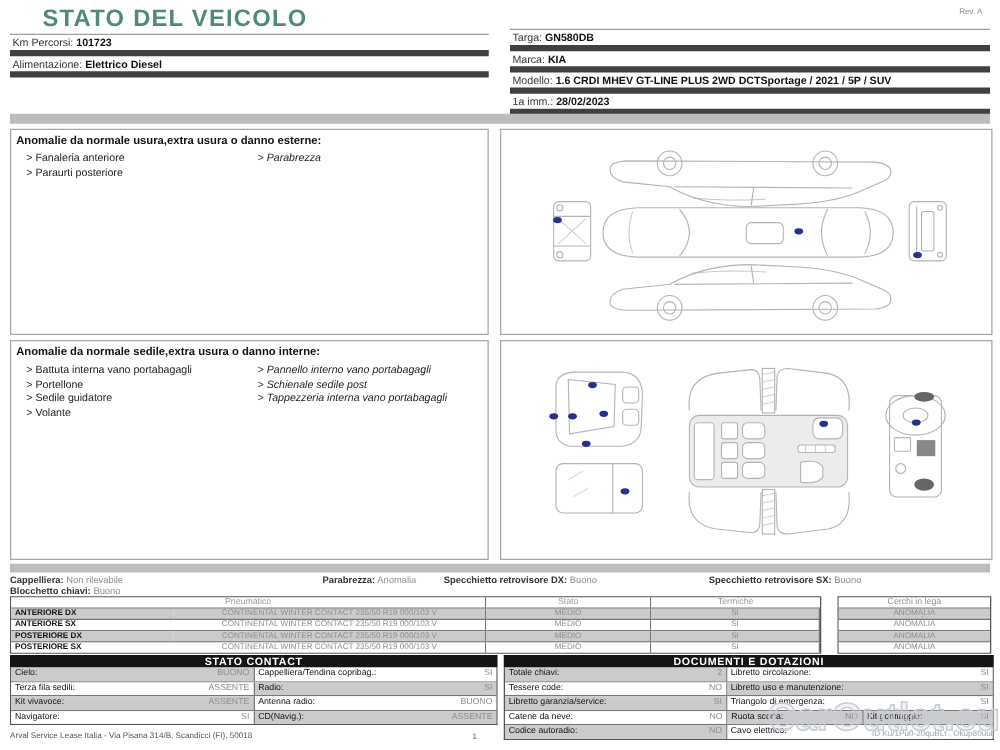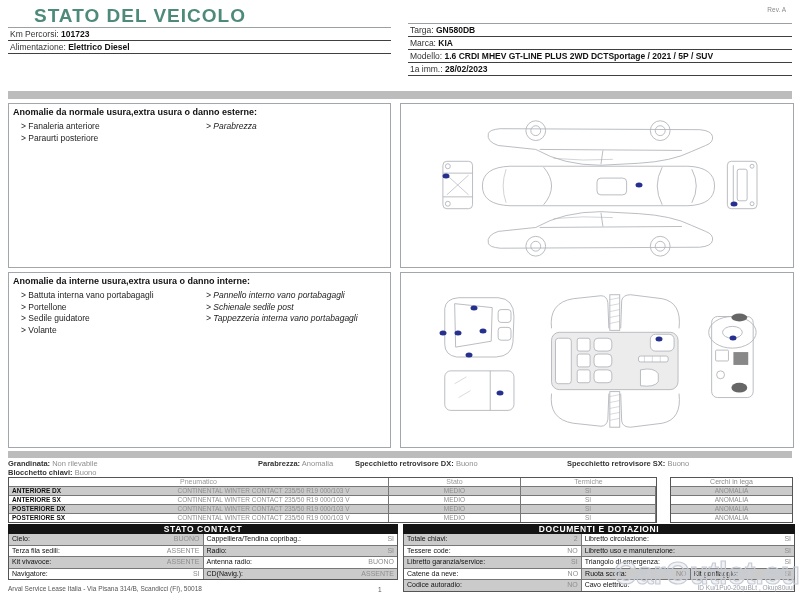--- a/index.html
+++ b/index.html
@@ -8,21 +8,21 @@
   .abs{position:absolute;}
 
   
   .title{left:34px;top:5px;font-size:19px;font-weight:bold;color:#4e8a7a;letter-spacing:1px;}
   .rev{right:14px;top:6px;font-size:6.5px;color:#8a8a8a;}
 
   
   .infoblock{border-top:1px solid #9aa0a4;}
   .info-left{left:8px;top:27px;width:383px;}
   .info-right{left:408px;top:23px;width:384px;}
-  .frow{border-bottom:1px solid #404040;padding:1px 2px 1px 2px;font-size:8.5px;line-height:10px;color:#333;padding-right:30px;}
+  .frow{border-bottom:5px solid #404040;padding:1px 2px 1px 2px;font-size:8.5px;line-height:10px;color:#333;padding-right:30px;}
   .fval{font-weight:bold;color:#111;}
 
   
   .graybar{background:#bcbcbc;height:8px;left:8px;width:784px;}
   .bar1{top:91px;} .bar2{top:451px;height:7px;}
 
   
   .anabox{border:1px solid #a3a7ab;background:#fff;}
   .ana-ext{left:8px;top:103px;width:381px;height:163px;}
   .ana-int{left:8px;top:272px;width:381px;height:174px;}
@@ -150,21 +150,21 @@
         <circle cx="353" cy="63" r="2"></circle>
           <circle cx="353" cy="101" r="2"></circle>
       </g>
     </svg>
   <span class="dmark" style="left: 45px; top: 72px; background: rgb(38, 49, 143);"></span>
       <span class="dmark" style="left: 238px; top: 81px; background: rgb(38, 49, 143);"></span>
       <span class="dmark" style="left: 333px; top: 100px; background: rgb(38, 49, 143);"></span>
     </div>
 
   <div class="abs anabox ana-int">
-    <div class="anatitle">Anomalie da interne usura,extra usura o danno interne:</div>
+    <div class="anatitle">Anomalie da normale sedile,extra usura o danno interne:</div>
     <div class="anacol c1">
       <div class="ana-item">&gt; Battuta interna vano portabagagli</div>
       <div class="ana-item">&gt; Portellone</div>
       <div class="ana-item">&gt; Sedile guidatore</div>
       <div class="ana-item">&gt; Volante</div>
     </div>
     <div class="anacol c2">
       <div class="ana-item">&gt; Pannello interno vano portabagagli</div>
       <div class="ana-item">&gt; Schienale sedile post</div>
       <div class="ana-item">&gt; Tappezzeria interna vano portabagagli</div>
@@ -221,21 +221,21 @@
       <span class="dmark" style="left: 82px; top: 58px; background: rgb(38, 49, 143);"></span>
       <span class="dmark" style="left: 68px; top: 82px; background: rgb(38, 49, 143);"></span>
       <span class="dmark" style="left: 99px; top: 120px; background: rgb(38, 49, 143);"></span>
       <span class="dmark" style="left: 258px; top: 66px; background: rgb(38, 49, 143);"></span>
       <span class="dmark" style="left: 332px; top: 65px; background: rgb(38, 49, 143);"></span>
     </div>
 
   <div class="abs graybar bar2"></div>
 
   <div class="abs statitem" style="left:8px;top:459px;">
-    <span class="statlabel">Grandinata:</span>
+    <span class="statlabel">Cappelliera:</span>
     <span class="statval">Non rilevabile</span>
   </div>
   <div class="abs statitem" style="left:230px;top:459px;margin-left:28px;">
     <span class="statlabel">Parabrezza:</span>
     <span class="statval">Anomalia</span>
   </div>
   <div class="abs statitem" style="left:355px;top:459px;">
     <span class="statlabel">Specchietto retrovisore DX:</span>
     <span class="statval">Buono</span>
   </div>

